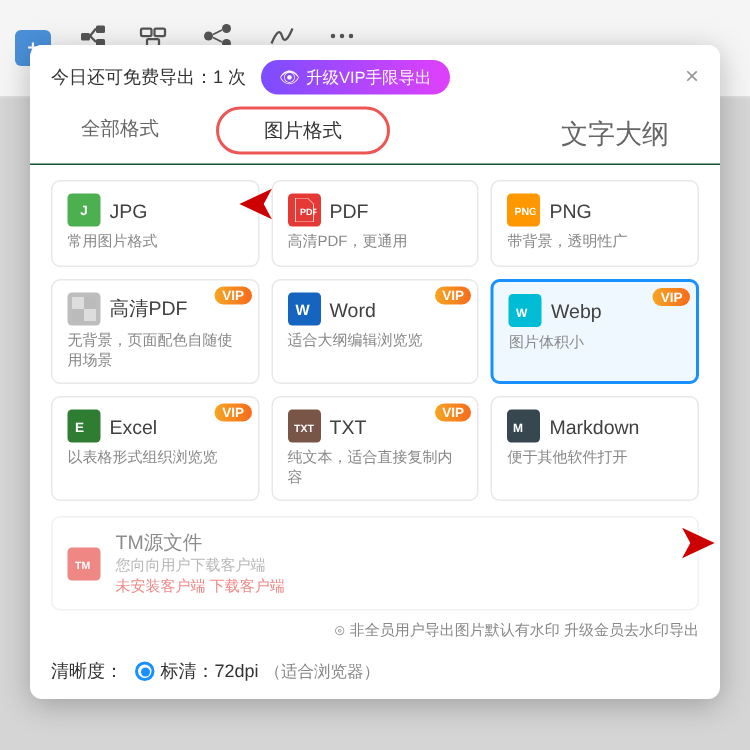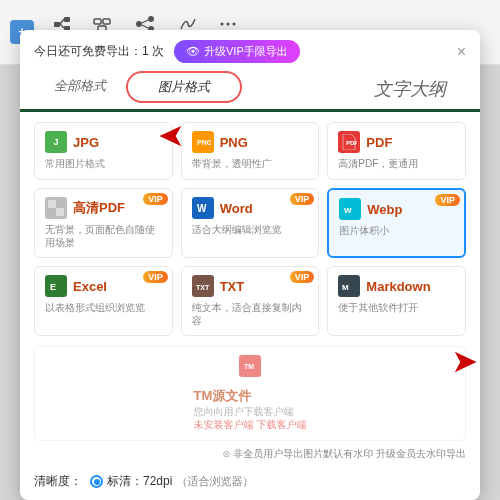--- a/index.html
+++ b/index.html
@@ -102,23 +102,22 @@
       font-size: 16px;
       cursor: pointer;
       color: #999;
       line-height: 1;
     }
 
     
     .tabs-row {
       display: flex;
       padding: 8px 14px 0 14px;
-      gap: 0;
-      border-bottom: 3px solid #14532d;
-      font-style: italic;
+      gap: 18px;
+      border-bottom: 1px solid #14532d;
     }
     .tab {
       padding: 6px 20px;
       font-size: 13px;
       cursor: pointer;
       color: #666;
       border-bottom: 2px solid transparent;
     }
     .tab-highlight {
       border: 2px solid #e55;
@@ -169,22 +168,22 @@
       display: flex;
       align-items: center;
       justify-content: center;
       font-size: 9px;
       font-weight: bold;
       color: #fff;
       flex-shrink: 0;
     }
     .format-name {
       font-size: 13px;
-      font-weight: 700;
-      color: #c2410c;
+      font-weight: 400;
+      color: #404040;
     }
     .format-desc {
       font-size: 10px;
       color: #888;
       line-height: 1.3;
     }
 
     .vip-badge {
       position: absolute;
       top: 4px;
@@ -354,45 +353,45 @@
   <div class="formats-grid">
 
     <div class="format-card">
       <div class="format-card-header">
         <div class="format-icon" style="background:#4caf50;">J</div>
         <span class="format-name">JPG</span>
       </div>
       <div class="format-desc">常用图片格式</div>
     </div>
 
+    <div class="format-card" style="position:relative;">
+      <div class="format-card-header">
+        <div class="format-icon" style="background:#e53935;">
+          <svg width="16" height="16" viewBox="0 0 16 16">
+              <polygon points="2,0 10,0 14,4 14,16 2,16" fill="#e53935" stroke="white" stroke-width="0.5"></polygon>
+              <text x="5" y="11" fill="white" font-size="6" font-weight="bold">PDF</text>
+            </svg>
+        </div>
+        <span class="format-name">PDF</span>
+      </div>
+      <div class="format-desc">高清PDF，更通用</div>
+
+    </div>
+
     <div class="format-card">
       <div class="format-card-header">
         <div class="format-icon" style="background:#ff9800;">
           <svg width="16" height="16" viewBox="0 0 16 16">
               <rect width="16" height="16" rx="2" fill="#ff9800"></rect>
               <text x="2" y="11" fill="white" font-size="7" font-weight="bold">PNG</text>
             </svg>
         </div>
         <span class="format-name">PNG</span>
       </div>
       <div class="format-desc">带背景，透明性广</div>
-    </div>
-
-    <div class="format-card" style="position:relative;">
-      <div class="format-card-header">
-        <div class="format-icon" style="background:#e53935;">
-          <svg width="16" height="16" viewBox="0 0 16 16">
-              <polygon points="2,0 10,0 14,4 14,16 2,16" fill="#e53935" stroke="white" stroke-width="0.5"></polygon>
-              <text x="5" y="11" fill="white" font-size="6" font-weight="bold">PDF</text>
-            </svg>
-        </div>
-        <span class="format-name">PDF</span>
-      </div>
-      <div class="format-desc">高清PDF，更通用</div>
-
     </div>
 
     <div class="format-card">
       <div class="format-card-header">
         <div class="format-icon" style="background:#bdbdbd;">
           <svg width="16" height="16" viewBox="0 0 16 16">
               <rect width="8" height="8" fill="#ddd"></rect>
               <rect x="8" y="8" width="8" height="8" fill="#ddd"></rect>
               <rect x="8" y="0" width="8" height="8" fill="#bbb"></rect>
               <rect x="0" y="8" width="8" height="8" fill="#bbb"></rect>
@@ -469,21 +468,21 @@
             </svg>
         </div>
         <span class="format-name">Markdown</span>
       </div>
       <div class="format-desc">便于其他软件打开</div>
     </div>
 
   </div>
 
   <div style="padding: 0 14px 4px 14px;">
-    <div class="format-card" style="opacity:0.6; display:flex; flex-direction:column; align-items:center; gap:10px; min-height:44px;">
+    <div class="format-card" style="opacity:0.6; display:flex; flex-direction:row; align-items:center; gap:10px; min-height:44px;">
       <div class="format-icon" style="background:#e53935; flex-shrink:0;">
         <svg width="16" height="16" viewBox="0 0 16 16">
             <rect width="16" height="16" rx="2" fill="#e53935"></rect>
             <text x="2" y="11" fill="white" font-size="7" font-weight="bold">TM</text>
           </svg>
       </div>
       <div>
         <div class="format-name">TM源文件</div>
         <div class="format-desc">您向向用户下载客户端</div>
         <div style="font-size:10px; color:#e53935;">未安装客户端 下载客户端</div>

